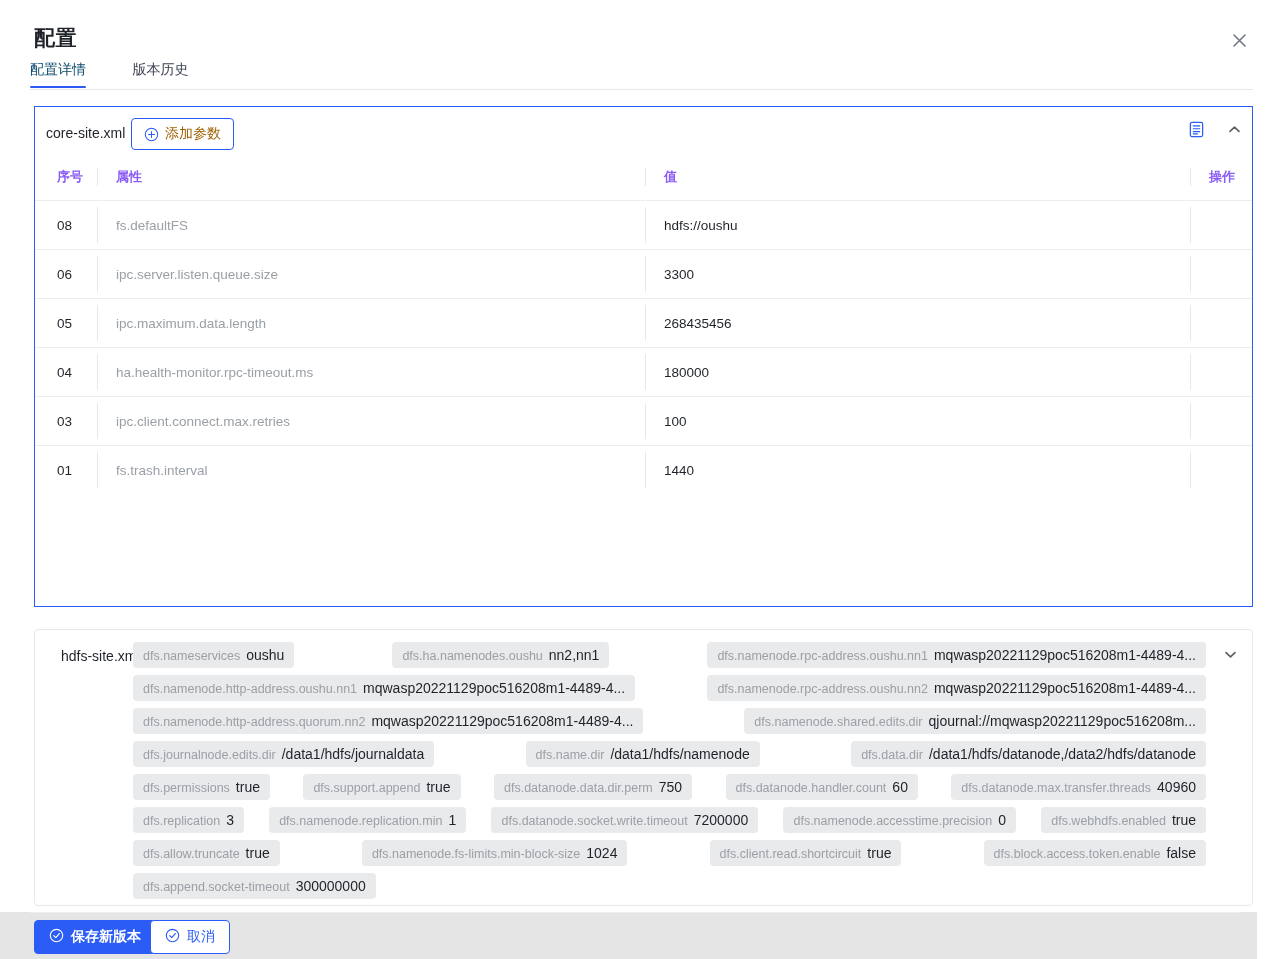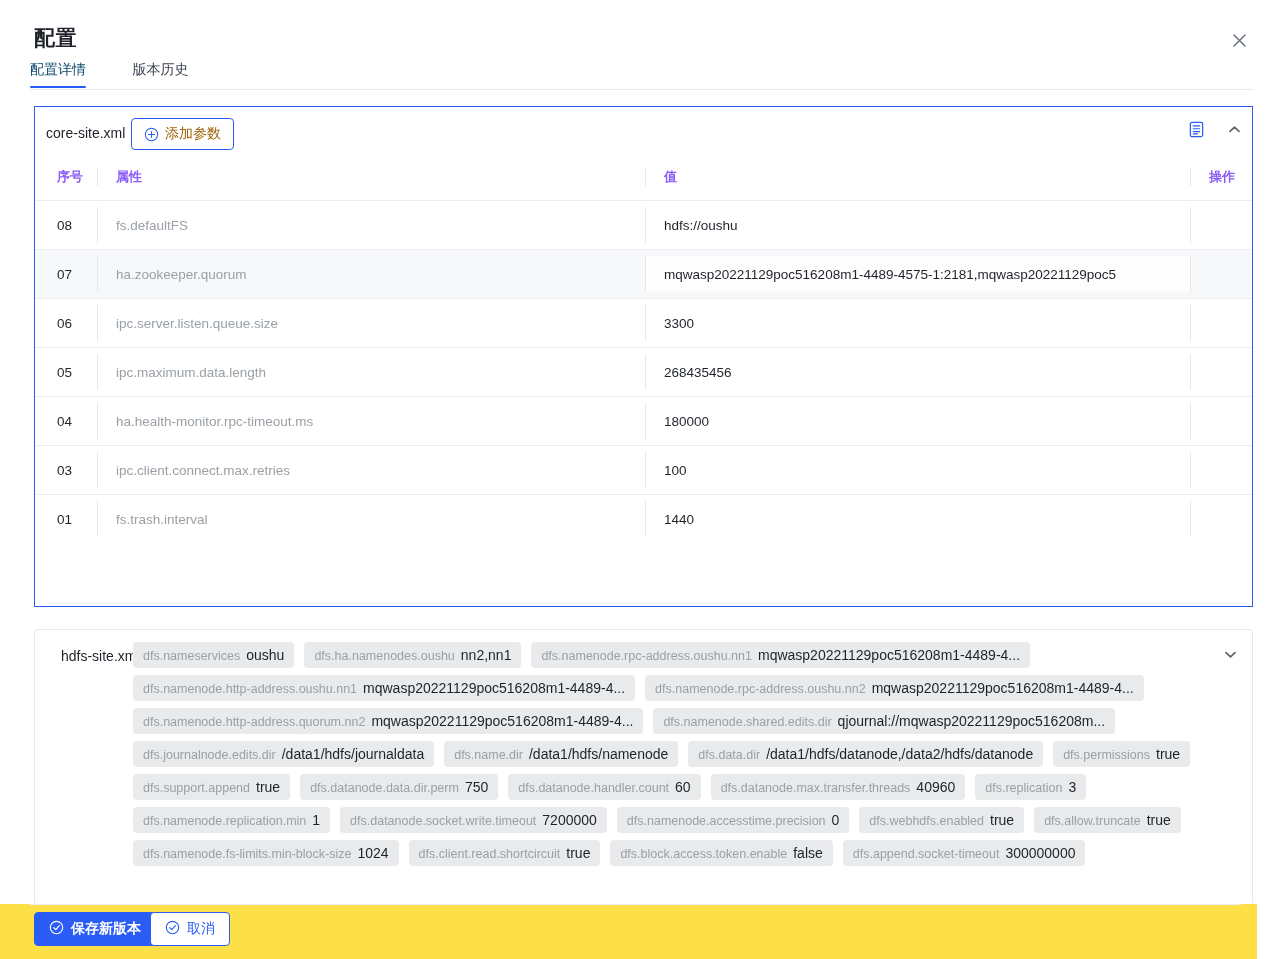--- a/index.html
+++ b/index.html
@@ -98,34 +98,34 @@
   .card-hdfs {
     position:absolute; left:34px; top:629px; width:1219px; height:277px;
     border:1px solid #e6e8eb; border-radius:4px; background:#fff; overflow:hidden;
   }
   .hdfs-label {
     position:absolute; left:19px; top:18px; font-size:14px; color:#1f2329; white-space:nowrap;margin-left:7px;
   }
   .hdfs-chevron { position:absolute; right:14px; top:17px; cursor:pointer; display:flex; }
   .chips {
     position:absolute; left:98px; top:12px; right:46px;
-    display:flex; flex-wrap:wrap; gap:7px 10px; align-content:flex-start;
+    display:flex; flex-wrap:wrap; gap:7px 24px; align-content:flex-start;justify-content:space-between;
   }
   .chip {
     display:inline-flex; align-items:baseline; gap:6px;
     background:#e9eaec; border-radius:4px;
     padding:5px 10px; max-width:100%;
     white-space:nowrap; overflow:hidden;
   }
   .chip .k { font-size:12.5px; color:#9aa0a6; }
   .chip .v { font-size:14px; color:#1f2329; }
 
   
   .footer {
-    position:absolute; left:0; right:12px; bottom:0; height:55px; background:#fde047;
+    position:absolute; left:0; right:12px; bottom:0; height:47px; background:#e5e5e5;
   }
   .footer-rule { position:absolute; left:30px; right:16px; top:0; height:1px; background:#eceef0; }
   .btn {
     position:absolute; display:flex; align-items:center; gap:7px;
     height:34px; padding:0 14px; border-radius:4px; font-size:14px; cursor:pointer;
     font-family:"Liberation Sans", sans-serif;
   }
   .btn-primary {
     left:34px; top:8px; background:#2b5cf6; color:#fff; border:1px solid #2b5cf6; font-weight:bold;
   }
@@ -209,34 +209,20 @@
             <td class="prop">
               <span class="cell">fs.defaultFS</span>
             </td>
             <td class="val">
               <span class="cell">hdfs://oushu</span>
             </td>
             <td class="act">
               <span class="cell"></span>
             </td>
           </tr>
-          <tr class="row-hover">
-            <td class="idx first">
-              <span class="cell">07</span>
-            </td>
-            <td class="prop">
-              <span class="cell">ha.zookeeper.quorum</span>
-            </td>
-            <td class="val">
-              <span class="cell">mqwasp20221129poc516208m1-4489-4575-1:2181,mqwasp20221129poc5</span>
-            </td>
-            <td class="act">
-              <span class="cell"></span>
-            </td>
-          </tr>
           <tr>
             <td class="idx first">
               <span class="cell">06</span>
             </td>
             <td class="prop">
               <span class="cell">ipc.server.listen.queue.size</span>
             </td>
             <td class="val">
               <span class="cell">3300</span>
             </td>

